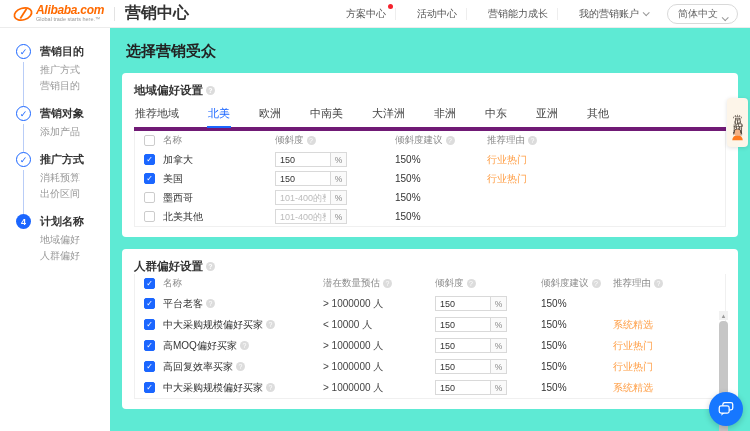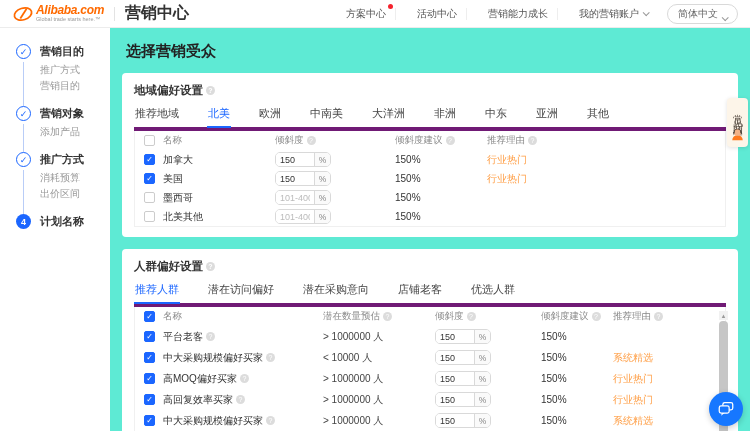--- a/index.html
+++ b/index.html
@@ -64,21 +64,21 @@
   .cell { font-size:10px; color:#333; display:flex; align-items:center; gap:3px; padding-right:4px;
     white-space:nowrap; overflow:hidden; }
   .reason { color:#ff9e45; }
   .estimate { color:#444; }
 
   .cb { width:11px; height:11px; border:1px solid #ccc; border-radius:2px; background:#fff;
     margin-left:9px; cursor:pointer; display:flex; align-items:center; justify-content:center;
     font-size:8px; color:#fff; flex:0 0 auto; }
   .cb.checked { background:#1b66ff; border-color:#1b66ff; }
 
-  .tilt-group { display:flex; width:56px; height:15px; border:1px solid #d9d9d9; border-radius:5px;
+  .tilt-group { display:flex; width:72px; height:15px; border:1px solid #d9d9d9; border-radius:0;
     background:#fff; overflow:hidden; }
   .tilt-input { flex:1; min-width:0; border:none; outline:none; font-size:9px; padding:0 4px;
     color:#333; font-family:"Liberation Sans", sans-serif; }
   .tilt-input::placeholder { color:#bbb; }
   .pct { width:16px; border-left:1px solid #d9d9d9; background:#fafafa; color:#888; font-size:8.5px;
     display:flex; align-items:center; justify-content:center; }
 
   
   .vscroll { position:absolute; right:10px; top:62px; bottom:-230px; width:9px; }
   .vscroll .arrow { width:9px; height:9px; background:#f1f1f1; color:#999; font-size:6px;
@@ -161,20 +161,24 @@
     <div class="step-circle done">✓</div>
     <div class="step-title">推广方式</div>
     <div class="subs">
           <div class="step-sub">消耗预算</div>
           <div class="step-sub">出价区间</div>
         </div>
   </div>
       <div class="step">
     <div class="step-circle active">4</div>
     <div class="step-title">计划名称</div>
+    <div class="subs">
+          <div class="step-sub">地域偏好</div>
+          <div class="step-sub">人群偏好</div>
+        </div>
   </div>
     </div>
 </div>
 
 <div class="main">
   <div class="page-title">选择营销受众</div>
 
   <div class="card">
     <div class="section-title">
       <span>地域偏好设置</span>
@@ -275,27 +279,20 @@
     <div class="cell reason"></div>
   </div>
       </div>
   </div>
 
   <div class="card">
     <div class="section-title">
       <span>人群偏好设置</span>
       <span class="info">?</span>
     </div>
-    <div class="tabs" id="audience-tabs">
-        <div class="tab active">推荐人群</div>
-        <div class="tab">潜在访问偏好</div>
-        <div class="tab">潜在采购意向</div>
-        <div class="tab">店铺老客</div>
-        <div class="tab">优选人群</div>
-      </div>
     <div class="tbl" id="audience-table">
       <div class="trow audience head">
         <div class="cell">
             <span class="cb checked">
               <span>✓</span>
             </span>
           </div>
         <div class="cell">名称</div>
         <div class="cell">
           <span>潜在数量预估</span>

